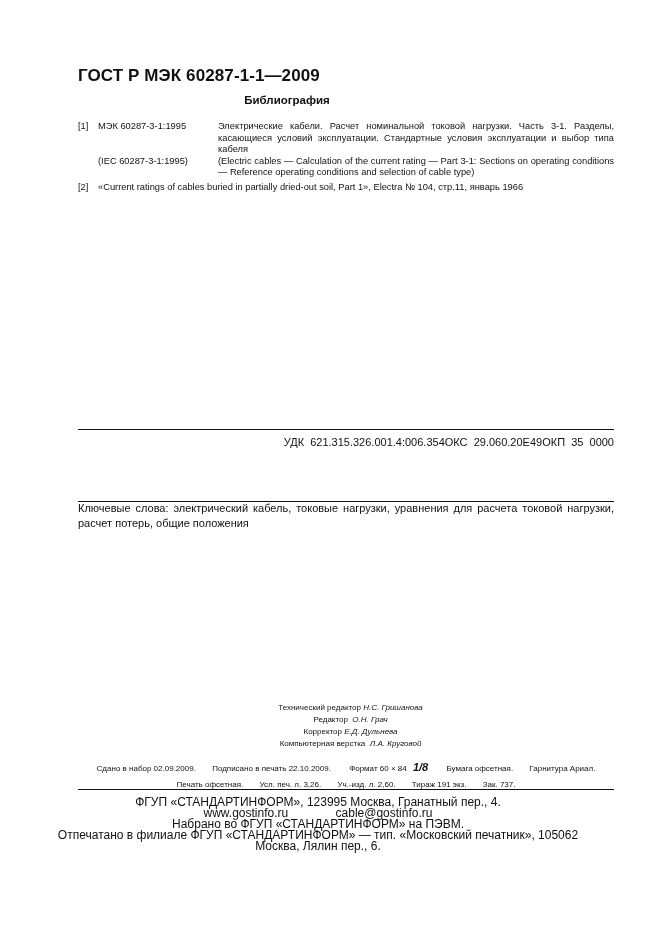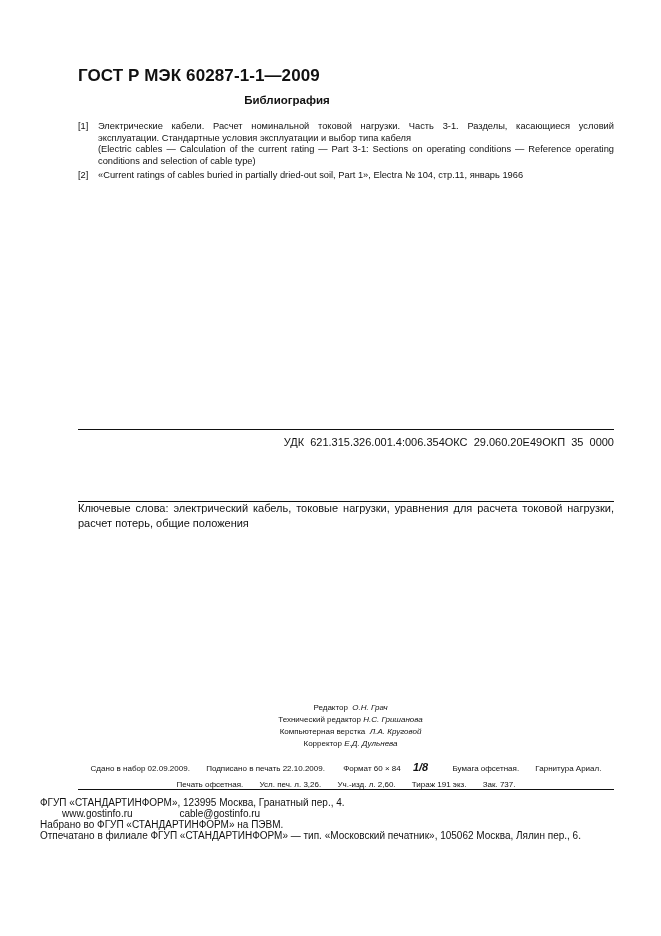--- a/index.html
+++ b/index.html
@@ -16,37 +16,39 @@
   .bib-full { flex: 1; }
   .rule { position: absolute; left: 78px; width: 536px; height: 0; border-top: 1.2px solid #111; }
   .classif { left: 78px; width: 536px; top: 436px; font-size: 11px; display: flex; justify-content: flex-end; }
   .classif span { white-space: pre; }
   .keywords { left: 78px; width: 536px; top: 463px; font-size: 11px; line-height: 15px; text-align: justify; margin-top: 38px; }
   .credits { left: 0; width: 661px; top: 702px; font-size: 8px; line-height: 12px; text-align: center; padding-left: 40px; box-sizing: border-box; }
   .credits i { font-style: italic; }
   .pub { left: 78px; width: 536px; top: 760px; font-size: 8px; line-height: 14px; text-align: center; }
   .pub-line span { display: inline-block; margin: 0 7px; }
   .frac { font-size: 11px; font-style: italic; }
-  .printer { left: 0; width: 596px; top: 797px; font-size: 10px; line-height: 11px; padding-left: 40px; box-sizing: border-box; }
+  .printer { left: 0; width: 596px; top: 797px; font-size: 12px; line-height: 11px; text-align: center; padding-left: 40px; box-sizing: border-box; }
   .printer .web span { display: inline-block; margin: 0 22px; }
 </style>
 </head>
 <body>
 
 <div class="abs std-code">ГОСТ Р МЭК 60287-1-1—2009</div>
 
 <div class="abs bib-title">Библиография</div>
 
 <div class="abs bib">
   <div class="bib-row">
     <div class="bib-num">[1]</div>
+    <div class="bib-ref">МЭК 60287-3-1:1995</div>
     <div class="bib-text">Электрические кабели. Расчет номинальной токовой нагрузки. Часть 3-1. Разделы, касающиеся условий эксплуатации. Стандартные условия эксплуатации и выбор типа кабеля</div>
   </div>
   <div class="bib-row">
     <div class="bib-num"></div>
+    <div class="bib-ref">(IEC 60287-3-1:1995)</div>
     <div class="bib-text">(Electric cables — Calculation of the current rating — Part 3-1: Sections on operating conditions — Reference operating conditions and selection of cable type)</div>
   </div>
   <div class="bib-row" style="margin-top:3px">
     <div class="bib-num">[2]</div>
     <div class="bib-full">«Current ratings of cables buried in partially dried-out soil, Part 1», Electra № 104, стр.11, январь 1966</div>
   </div>
 </div>
 
 <div class="rule" style="top:429px"></div>
 
@@ -55,31 +57,31 @@
   <span>ОКС  29.060.20</span>
   <span>Е49</span>
   <span>ОКП  35  0000</span>
 </div>
 
 <div class="abs keywords">Ключевые слова: электрический кабель, токовые нагрузки, уравнения для расчета токовой нагрузки, расчет потерь, общие положения</div>
 
 <div class="rule" style="top:501px"></div>
 
 <div class="abs credits">
+  <div><span>Технический редактор</span> <i>Н.С. Гришанова</i></div>
   <div><span>Редактор</span>&nbsp; <i>О.Н. Грач</i></div>
-  <div><span>Технический редактор</span> <i>Н.С. Гришанова</i></div>
+  <div><span>Корректор</span> <i>Е.Д. Дульнева</i></div>
   <div><span>Компьютерная верстка</span>&nbsp; <i>Л.А. Круговой</i></div>
-  <div><span>Корректор</span> <i>Е.Д. Дульнева</i></div>
 </div>
 
 <div class="abs pub">
   <div class="pub-line">
     <span>Сдано в набор 02.09.2009.</span>
     <span>Подписано в печать 22.10.2009.</span>
-    <span><span style="margin:2px">Формат 60 × 84</span> <b class="frac" style="margin:8px">1/8</b></span>
+    <span><span style="margin:2px">Формат 60 × 84</span> <b class="frac" style="margin:2px">1/8</b></span>
     <span>Бумага офсетная.</span>
     <span>Гарнитура Ариал.</span>
   </div>
   <div class="pub-line">
     <span>Печать офсетная.</span>
     <span>Усл. печ. л. 3,26.</span>
     <span>Уч.-изд. л. 2,60.</span>
     <span>Тираж  191 экз.</span>
     <span>Зак. 737.</span>
   </div>

